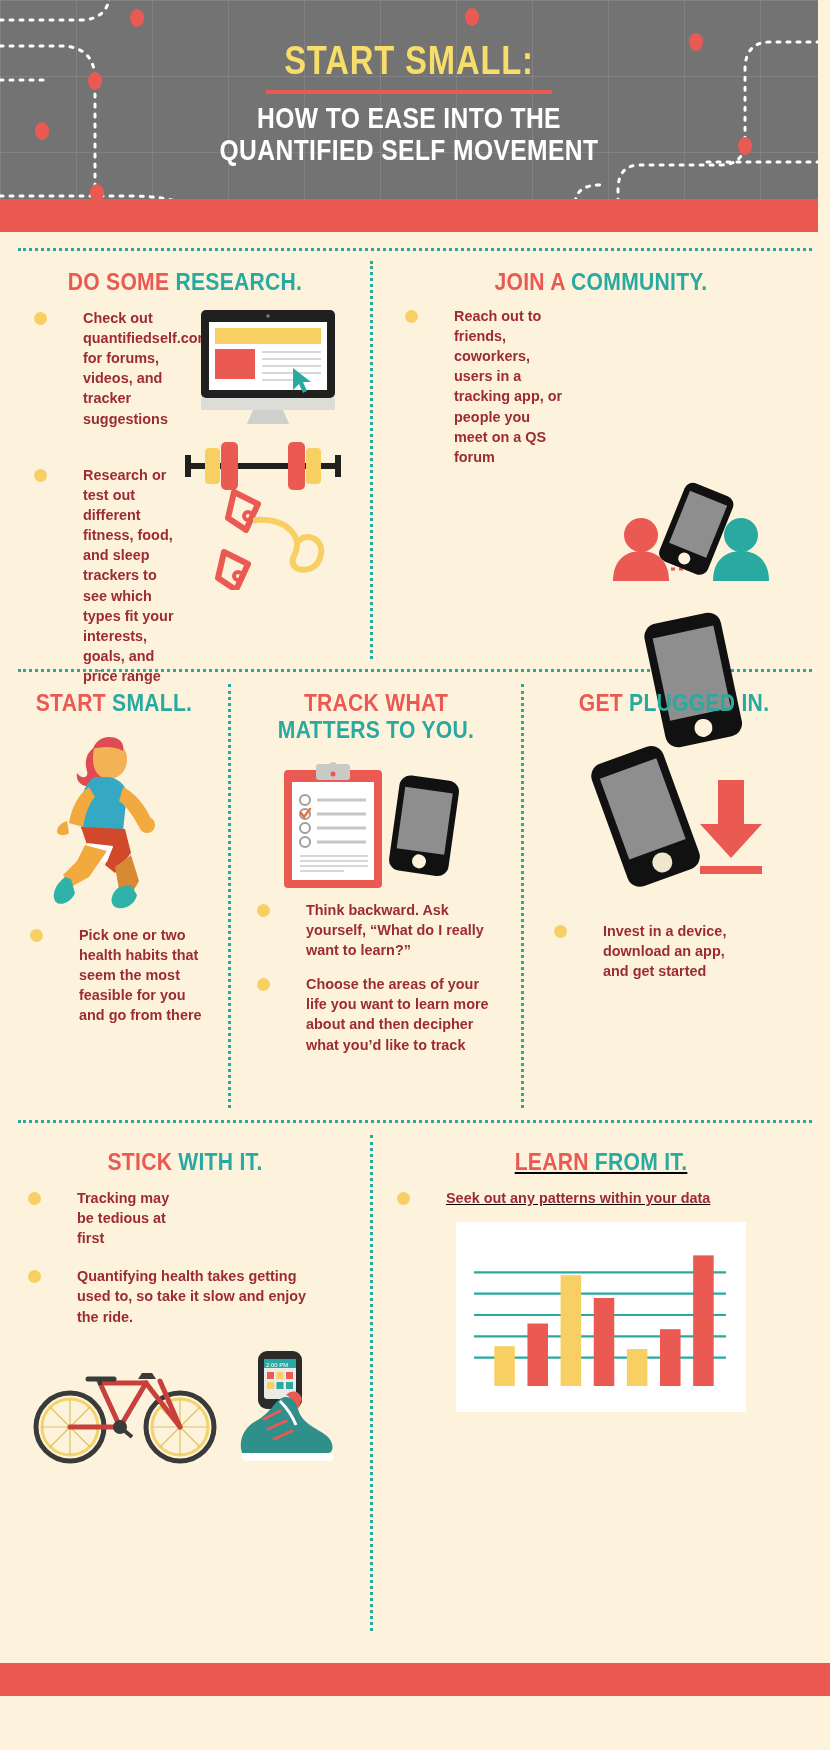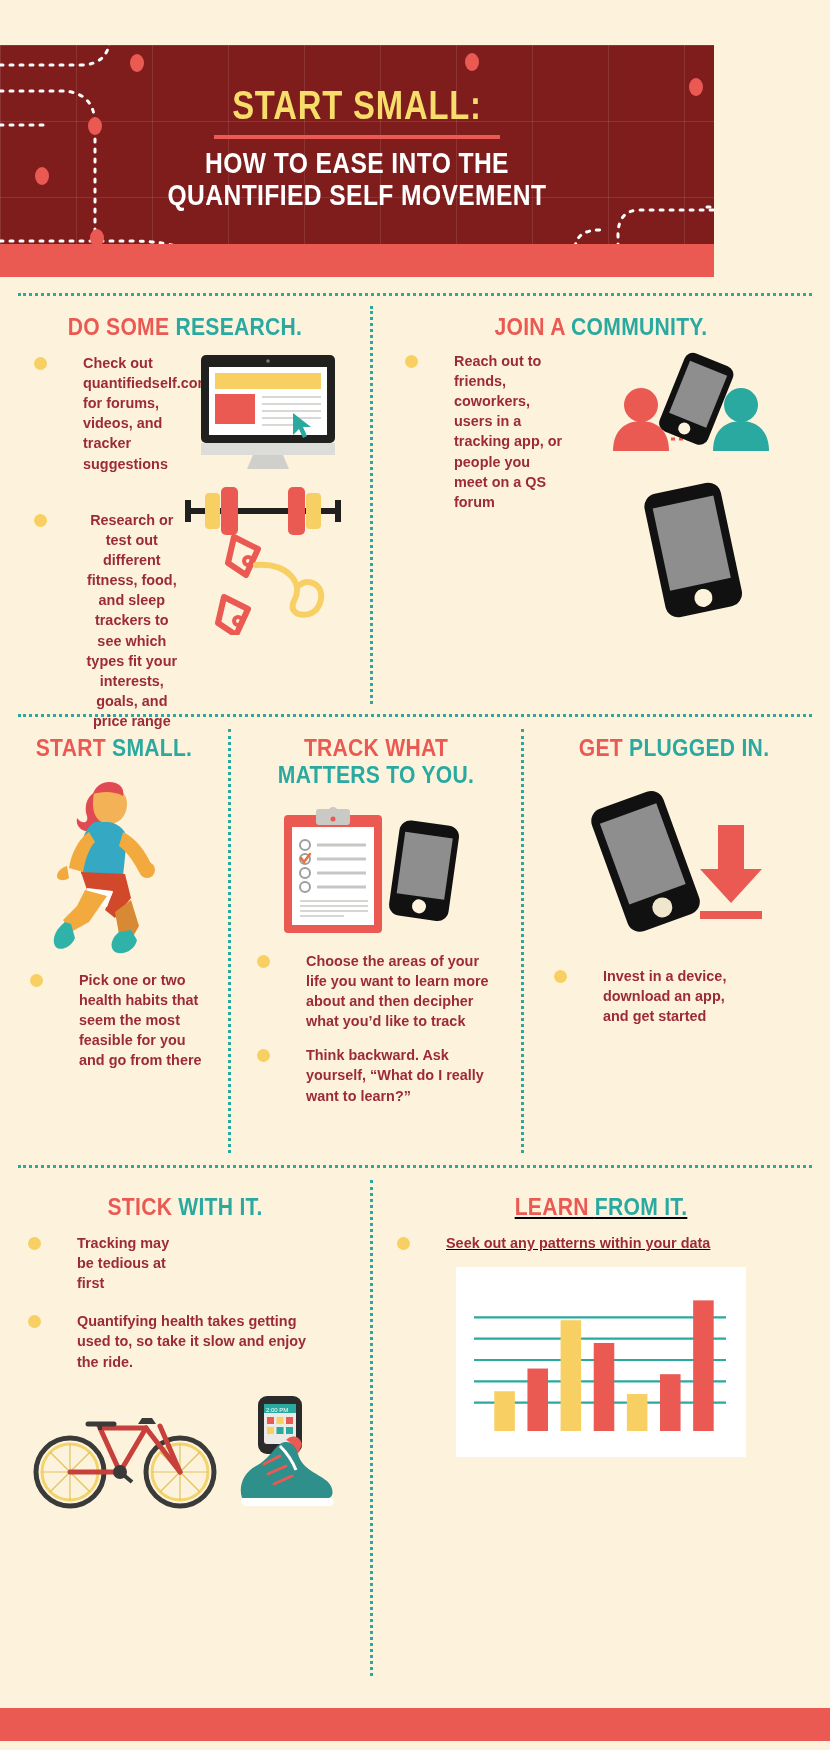--- a/index.html
+++ b/index.html
@@ -7,24 +7,23 @@
     width: 830px; height: 1750px;
     background: #fdf3dd;
     font-family: "Liberation Sans", sans-serif;
     overflow: hidden;
     position: relative;
   }
 
   
   .header {
     position: relative;
-    width: 714px; height: 232px;
-    background: #7f1d1d;
+    width: 818px; height: 232px;
+    background: #737373;
     overflow: hidden;
-    margin-top: 45px;
   }
   .header-grid {
     position: absolute; inset: 0;
     background-image:
       linear-gradient(to right, rgba(255,255,255,0.10) 1px, transparent 1px),
       linear-gradient(to bottom, rgba(255,255,255,0.10) 1px, transparent 1px);
     background-size: 76px 76px;
   }
   .header svg.deco { position: absolute; inset: 0; width: 830px; height: 232px; }
   .header-text {
@@ -148,21 +147,21 @@
     <div class="panel" style="width:370px;">
       <div class="panel-title">
         <span class="t-red">DO SOME </span><span class="t-teal">RESEARCH.</span>
       </div>
       <div style="display:flex; margin-top:12px;">
         <ul class="bullets" style="width:178px; padding-left:24px;">
           <li class="bullet">
             <span class="dot"></span>
             <span class="btext">Check out quantifiedself.com for forums, videos, and tracker suggestions</span>
           </li>
-          <li class="bullet" style="margin-top:36px;text-align:center;">
+          <li class="bullet" style="margin-top:36px;">
             <span class="dot"></span>
             <span class="btext">Research or test out different fitness, food, and sleep trackers to see which types fit your interests, goals, and price range</span>
           </li>
         </ul>
         <div style="width:160px; position:relative;">
 
           <svg width="150" height="120" viewBox="0 0 150 120" style="position:absolute;top:0;left:5px;">
             <rect x="8" y="2" width="134" height="88" rx="5" fill="#20201f"></rect>
             <circle cx="75" cy="8" r="1.8" fill="#7a7a78"></circle>
             <rect x="16" y="14" width="118" height="68" fill="#ffffff"></rect>
@@ -202,21 +201,21 @@
         </div>
       </div>
     </div>
 
     <div class="vdash" style="margin:10px 0 10px 0;"></div>
 
     <div class="panel" style="width:456px;">
       <div class="panel-title">
         <span class="t-red">JOIN A </span><span class="t-teal">COMMUNITY.</span>
       </div>
-      <div style="display:flex; margin-top:8px;">
+      <div style="display:flex; margin-top:8px;align-items:flex-end;">
         <ul class="bullets" style="width:190px; padding-left:22px;">
           <li class="bullet">
             <span class="dot"></span>
             <span class="btext">Reach out to friends, coworkers, users in a tracking app, or people you meet on a QS forum</span>
           </li>
         </ul>
         <div style="width:230px; position:relative;">
           <svg width="200" height="130" viewBox="0 0 200 130" style="position:absolute;top:0;left:20px;">
             <path d="M20,100 C20,78 34,70 48,70 C62,70 76,78 76,100 Z" fill="#ea5a53"></path>
             <circle cx="48" cy="54" r="17" fill="#ea5a53"></circle>
@@ -308,27 +307,27 @@
               <line x1="24" y1="115" x2="68" y2="115"></line>
           </g>
           <g transform="rotate(8 150 70)">
             <rect x="118" y="22" width="60" height="96" rx="11" fill="#111111"></rect>
             <rect x="124" y="34" width="48" height="62" fill="#8e8e8e"></rect>
             <circle cx="148" cy="106" r="7" fill="#fdf3dd"></circle>
           </g>
         </svg>
       </div>
       <ul class="bullets" style="padding-left:16px; margin-top:6px;">
+        <li class="bullet">
+          <span class="dot"></span>
+          <span class="btext">Think backward. Ask yourself, “What do I really want to learn?”</span>
+        </li>
         <li class="bullet" style="margin-top:12px;">
           <span class="dot"></span>
           <span class="btext" style="width:240px;">Choose the areas of your life you want to learn more about and then decipher what you’d like to track</span>
-        </li>
-        <li class="bullet">
-          <span class="dot"></span>
-          <span class="btext">Think backward. Ask yourself, “What do I really want to learn?”</span>
         </li>
       </ul>
     </div>
 
     <div class="vdash" style="margin:12px 0;"></div>
 
     <div class="panel" style="width:300px;">
       <div class="panel-title">
         <span class="t-red">GET </span><span class="t-teal">PLUGGED IN.</span>
       </div>

